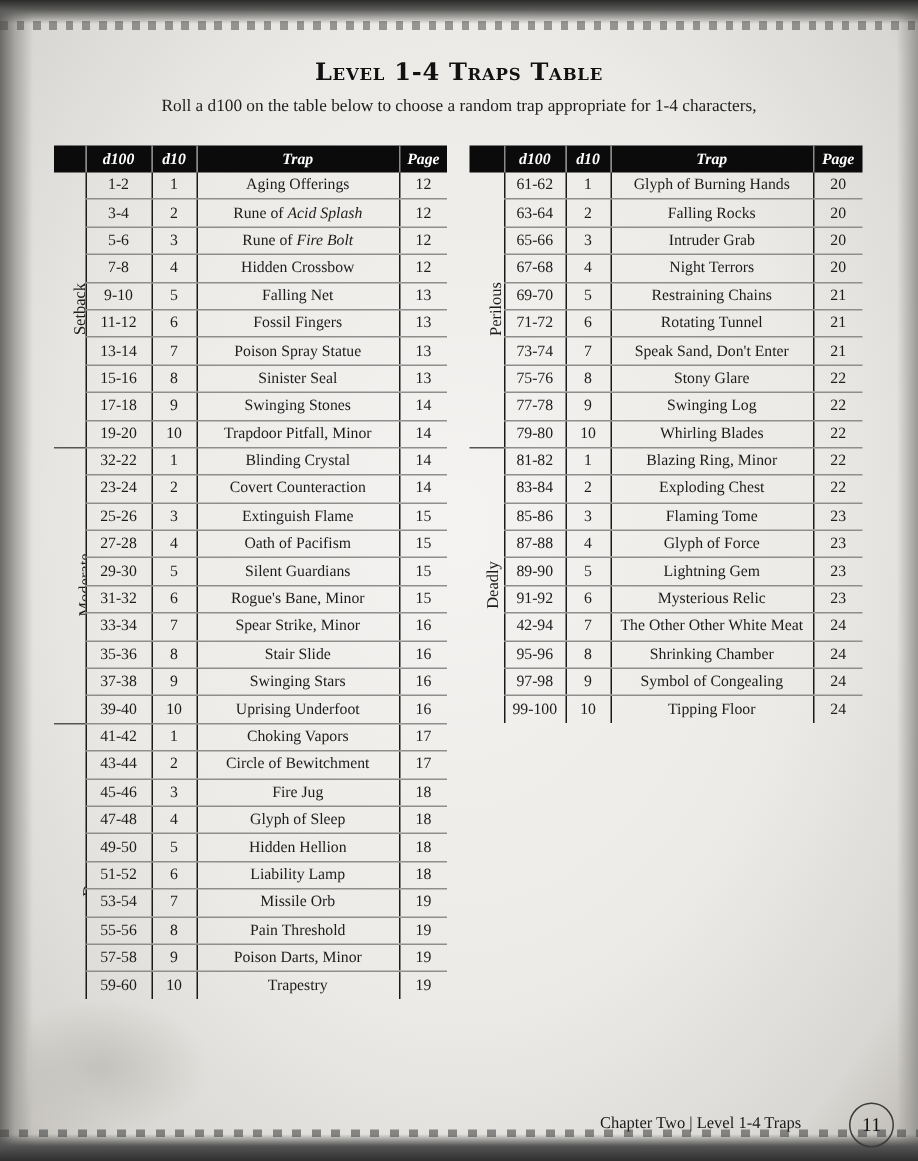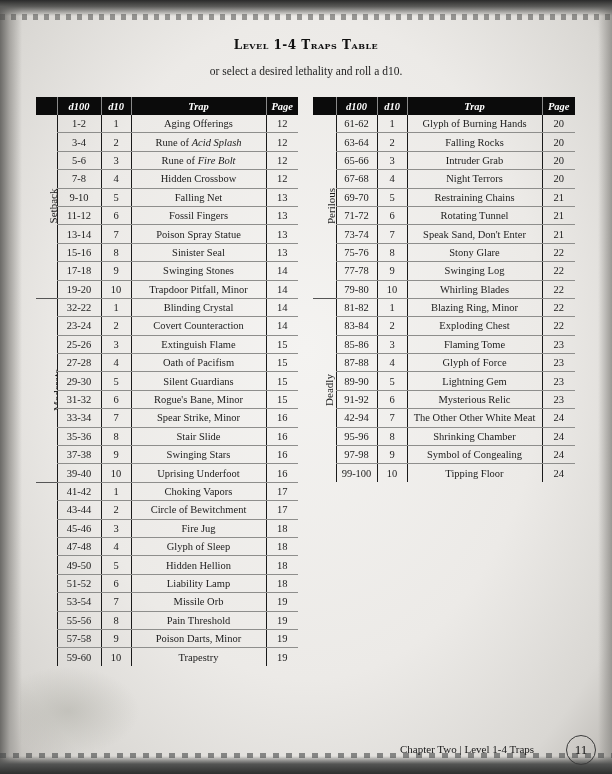--- a/index.html
+++ b/index.html
@@ -39,21 +39,21 @@
     background: linear-gradient(to left, #9a9894 0%, rgba(210,208,204,0) 100%);
   }
   .stain {
     position: absolute; left: 20px; bottom: 18px; width: 120px; height: 90px;
     background: radial-gradient(ellipse at 40% 50%, rgba(150,150,140,.35), rgba(0,0,0,0) 70%);
   }
 
   .title {
     position: absolute; left: 0; right: 0; top: 38px; text-align: center;
     font-family: "DejaVu Serif", serif; font-weight: bold;
-    font-size: 12px; letter-spacing: 0.5px; font-variant: small-caps;
+    font-size: 16px; letter-spacing: 0.5px; font-variant: small-caps;
     color: #111;
   }
   .subtitle {
     position: absolute; left: 0; right: 0; top: 65px; text-align: center;
     font-family: "Liberation Serif", serif; font-size: 11.5px; line-height: 13px;
     color: #1e1e1e;
   }
 
   .tbl {
     position: absolute; top: 97px;
@@ -114,21 +114,21 @@
 
 <div class="page-bg"></div>
 <div class="stain"></div>
 <div class="edge-left"></div>
 <div class="edge-right"></div>
 <div class="edge-top"></div>
 <div class="edge-bottom"></div>
 
 <div class="title">Level 1-4 Traps Table</div>
 <div class="subtitle">
-  <div>or select a desired lethality and roll a d10.</div>
+  <div>Roll a d100 on the table below to choose a random trap appropriate for 1-4 characters,</div>
 </div>
 
 <table class="tbl left">
   <colgroup>
       <col class="c-lab">
       <col class="c-d100">
       <col class="c-d10">
       <col class="c-trap">
       <col class="c-page">
     </colgroup>

